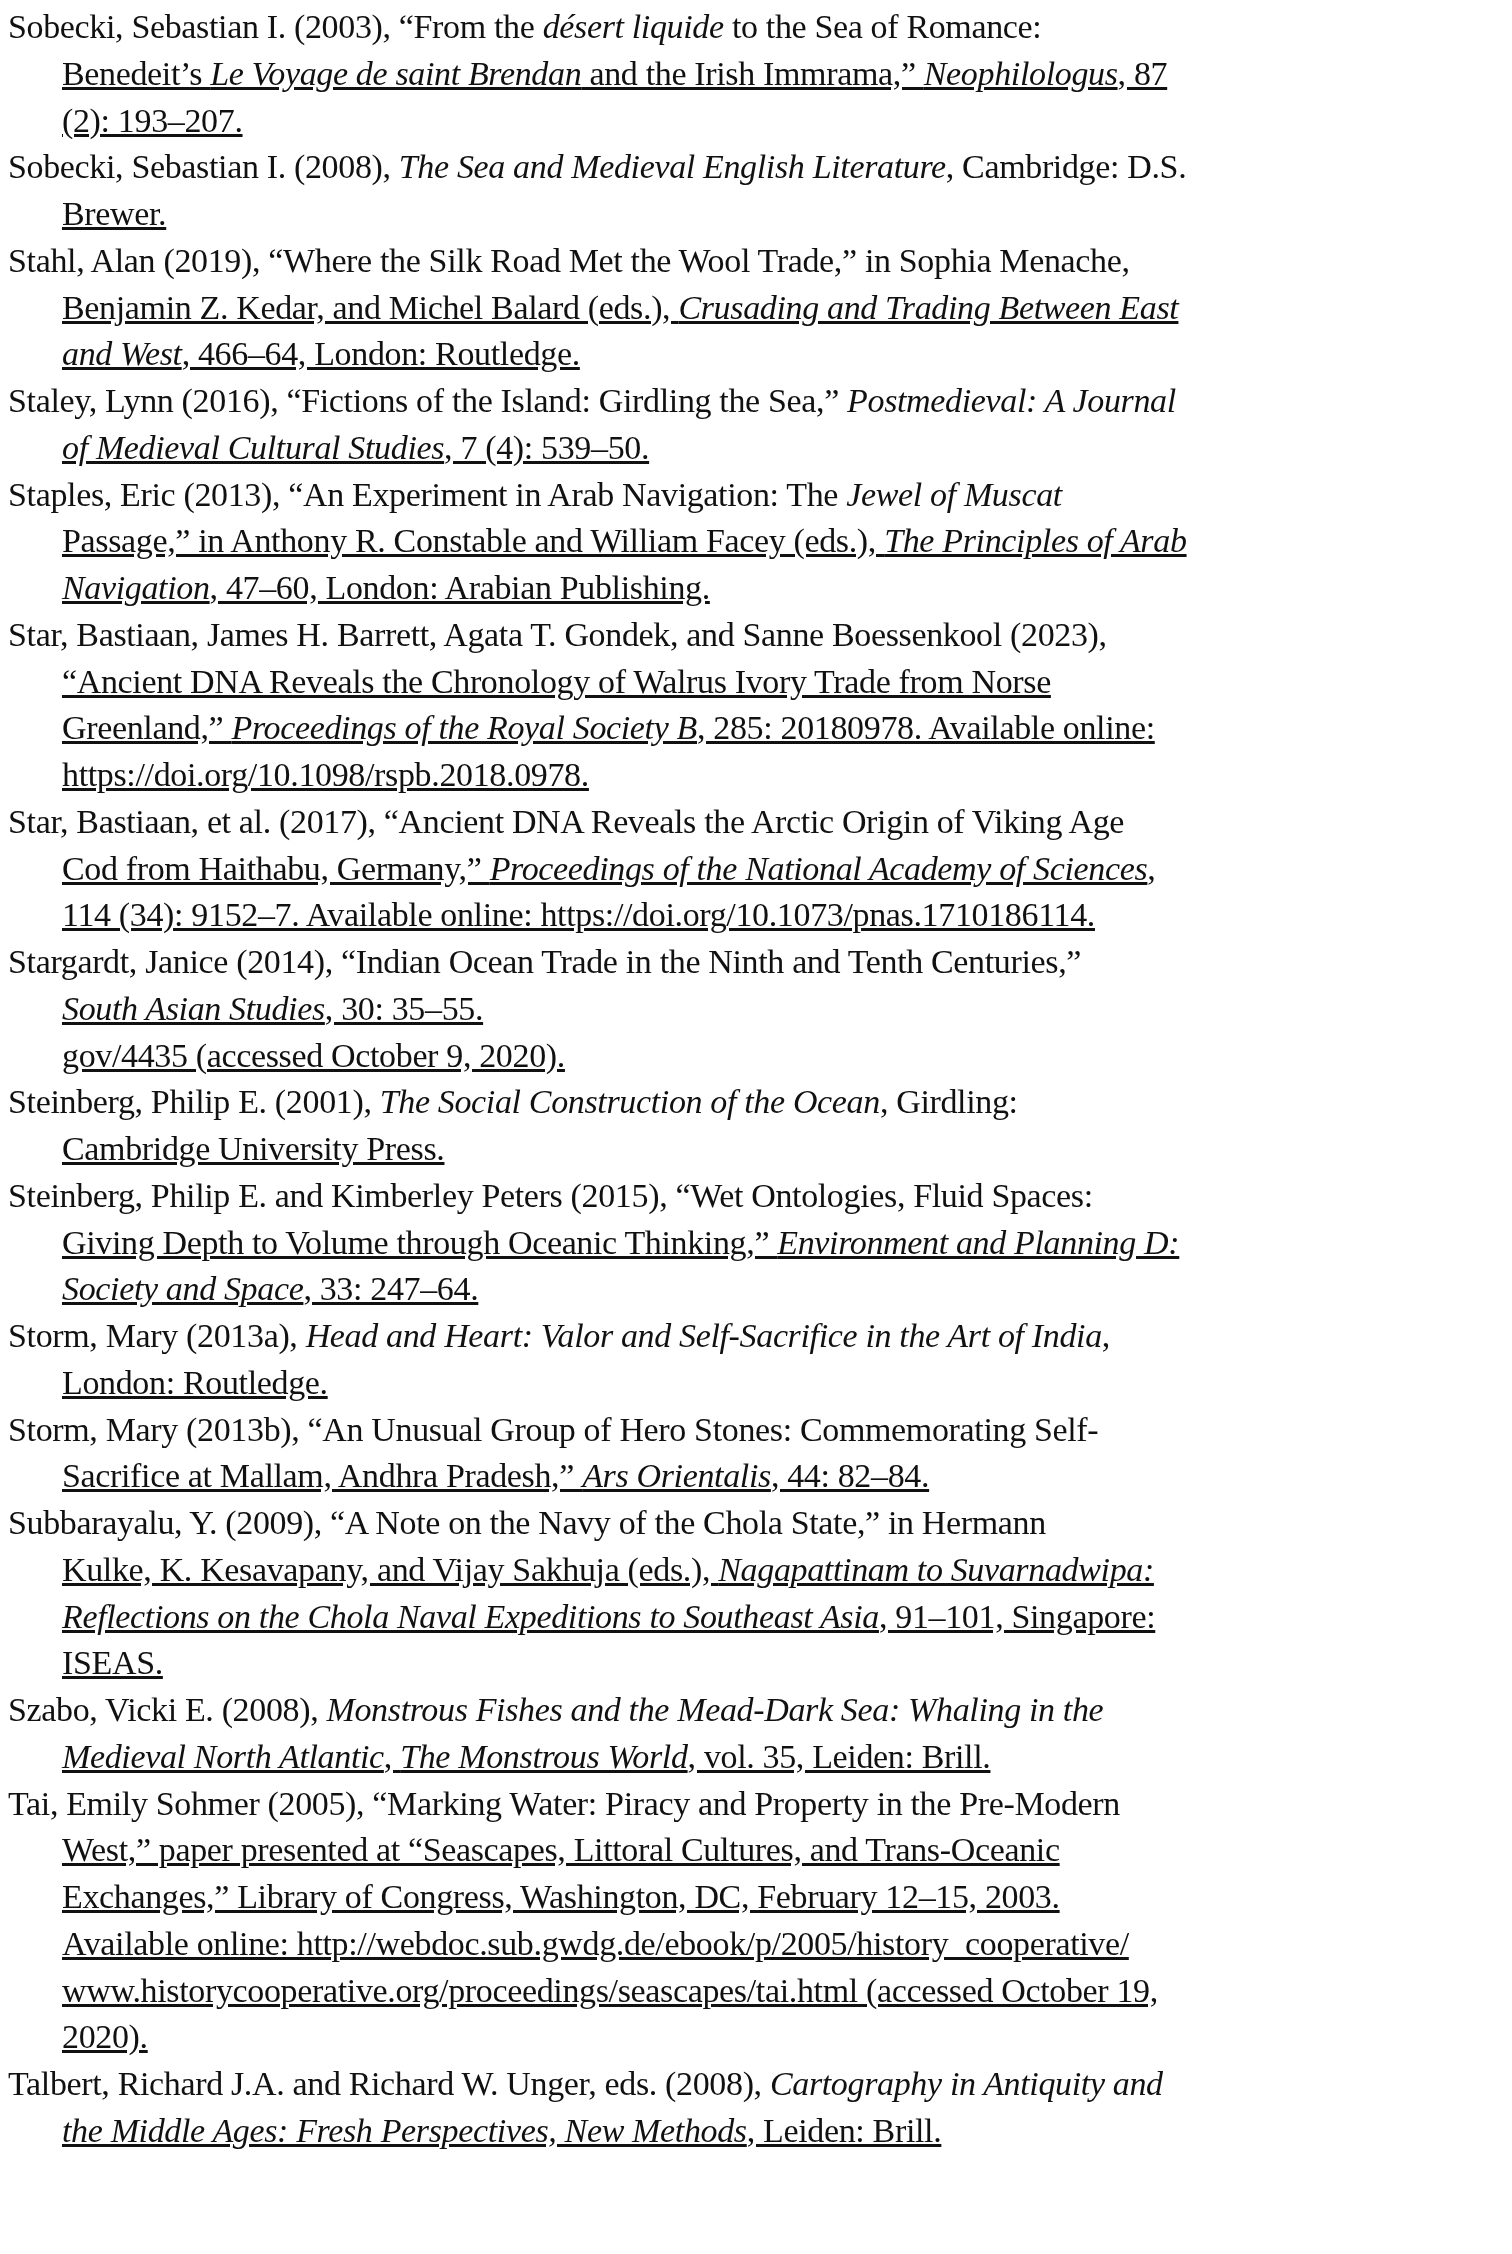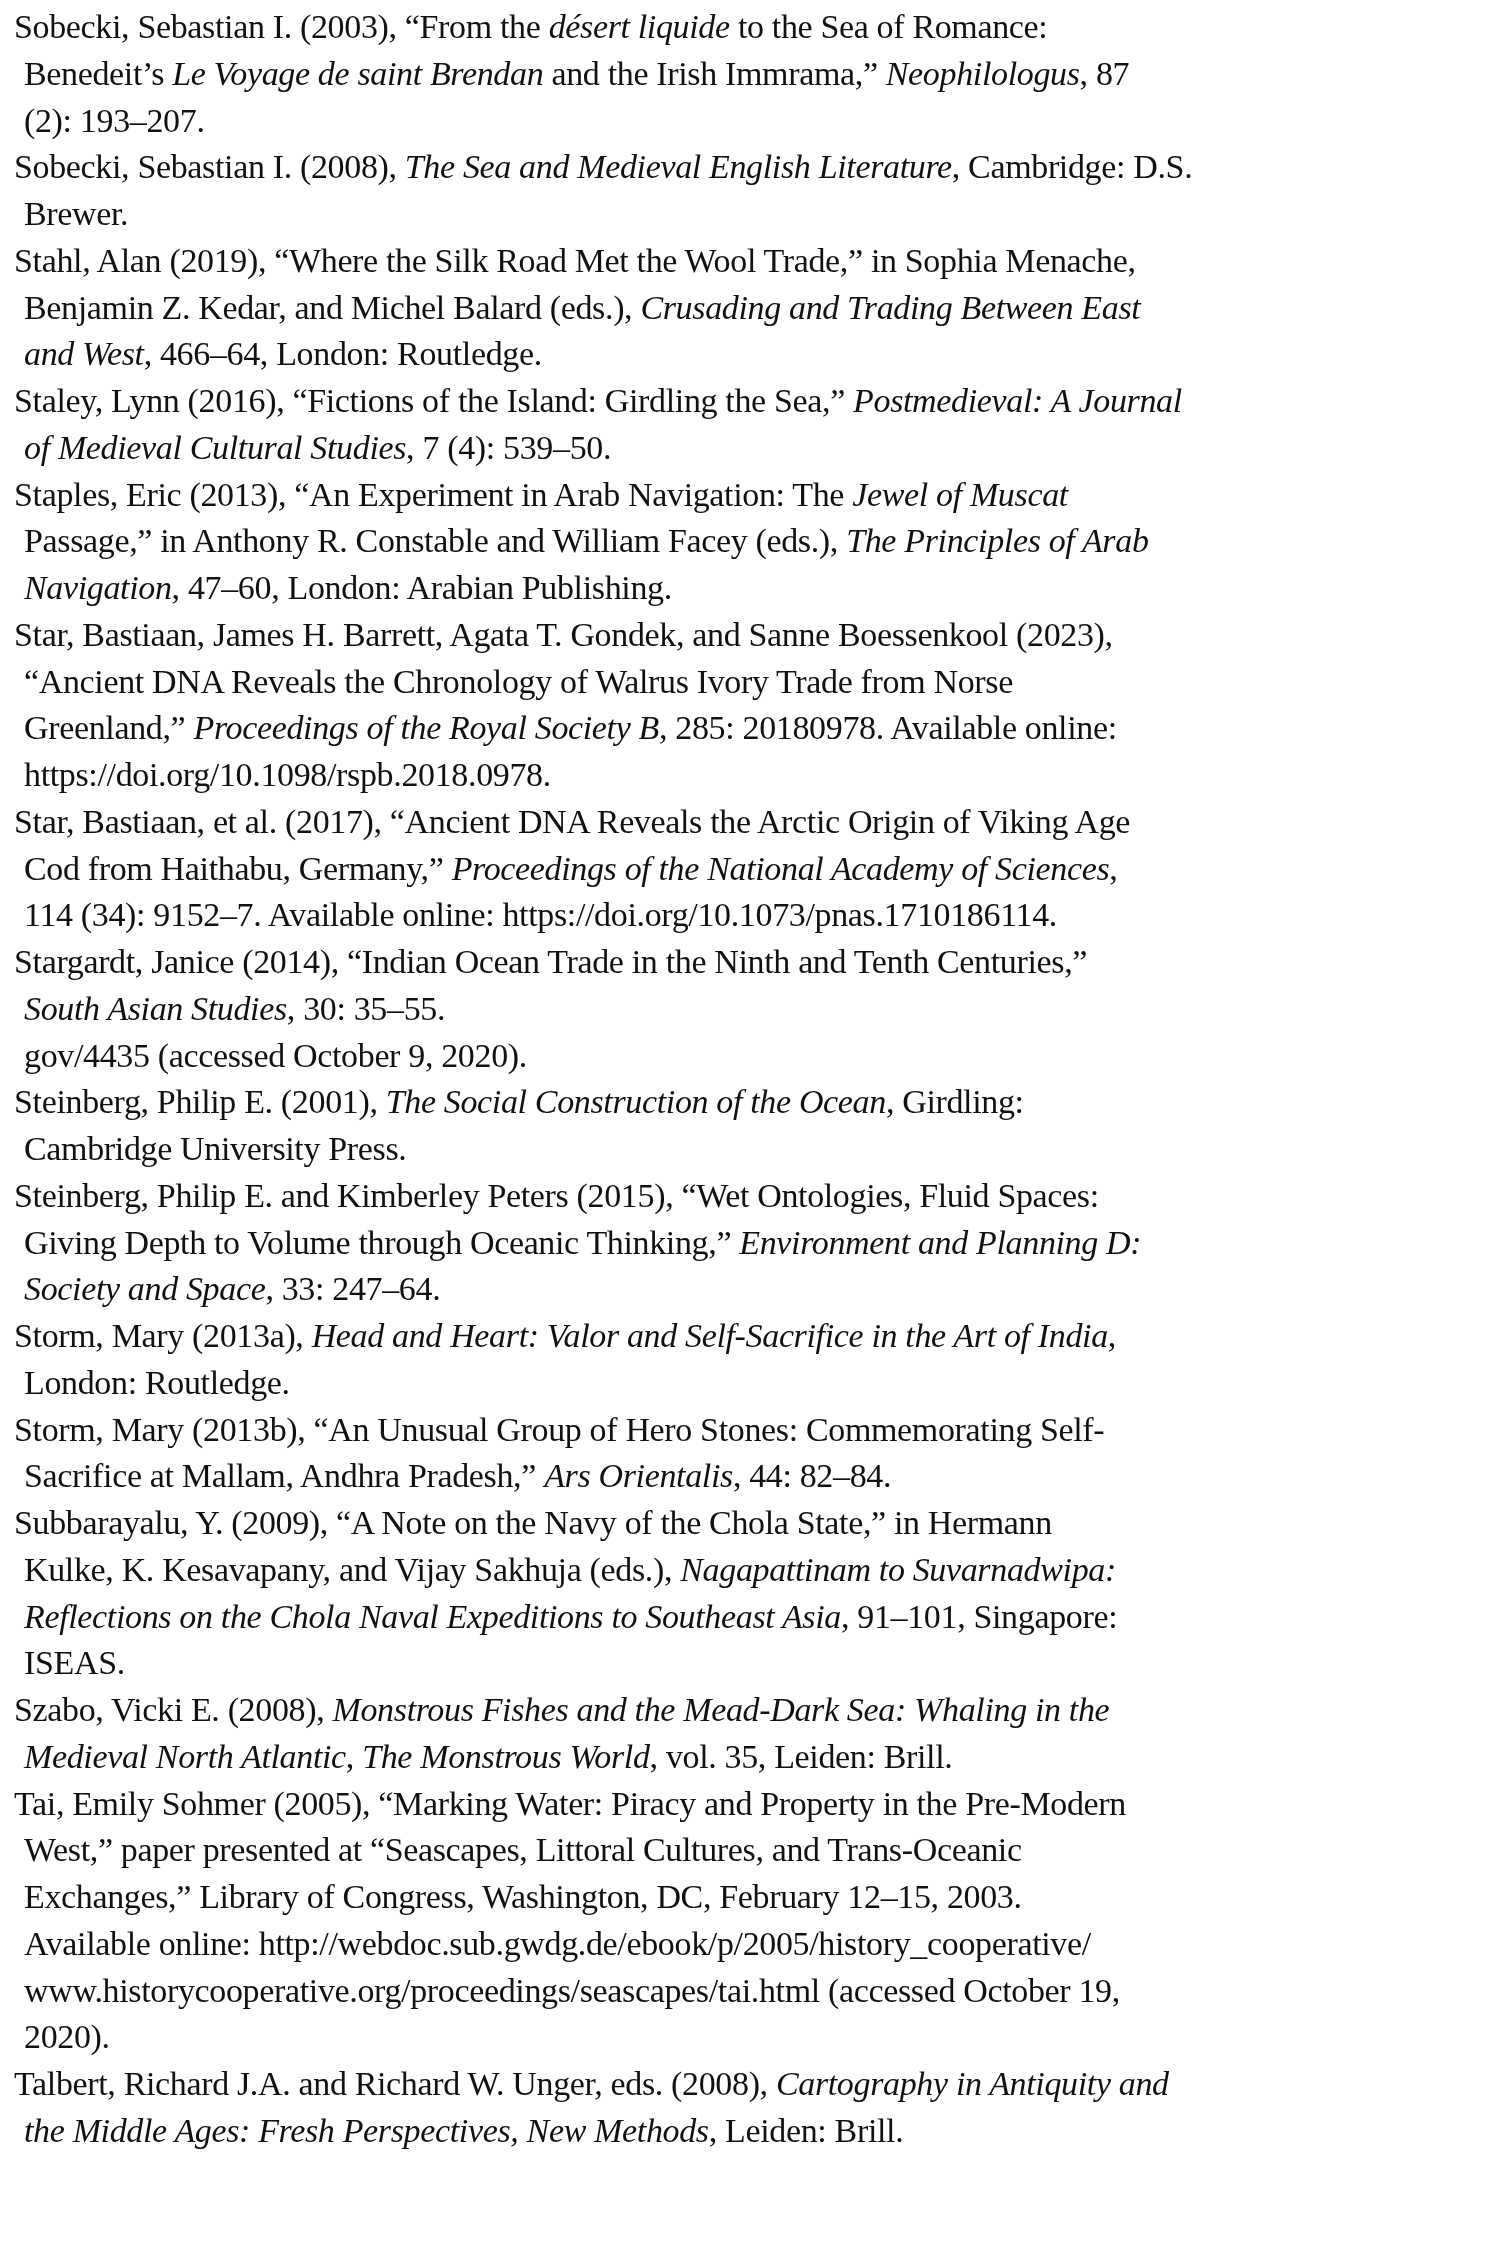--- a/index.html
+++ b/index.html
@@ -23,24 +23,25 @@
     }
     .line {
       display: block;
       height: 46.75px;
       line-height: 46.75px;
       font-size: 34px;
       white-space: nowrap;
       letter-spacing: -0.35px;
     }
     .line.first {
-      padding-left: 14px;
+      padding-left: 8px;
     }
     .line.cont {
-      padding-left: 24px;
+      padding-left: 62px;
+      text-decoration: underline;
     }
     .i {
       font-style: italic;
     }
   </style>
 </head>
 <body>
 
 <div class="page">
   <div id="entries">

